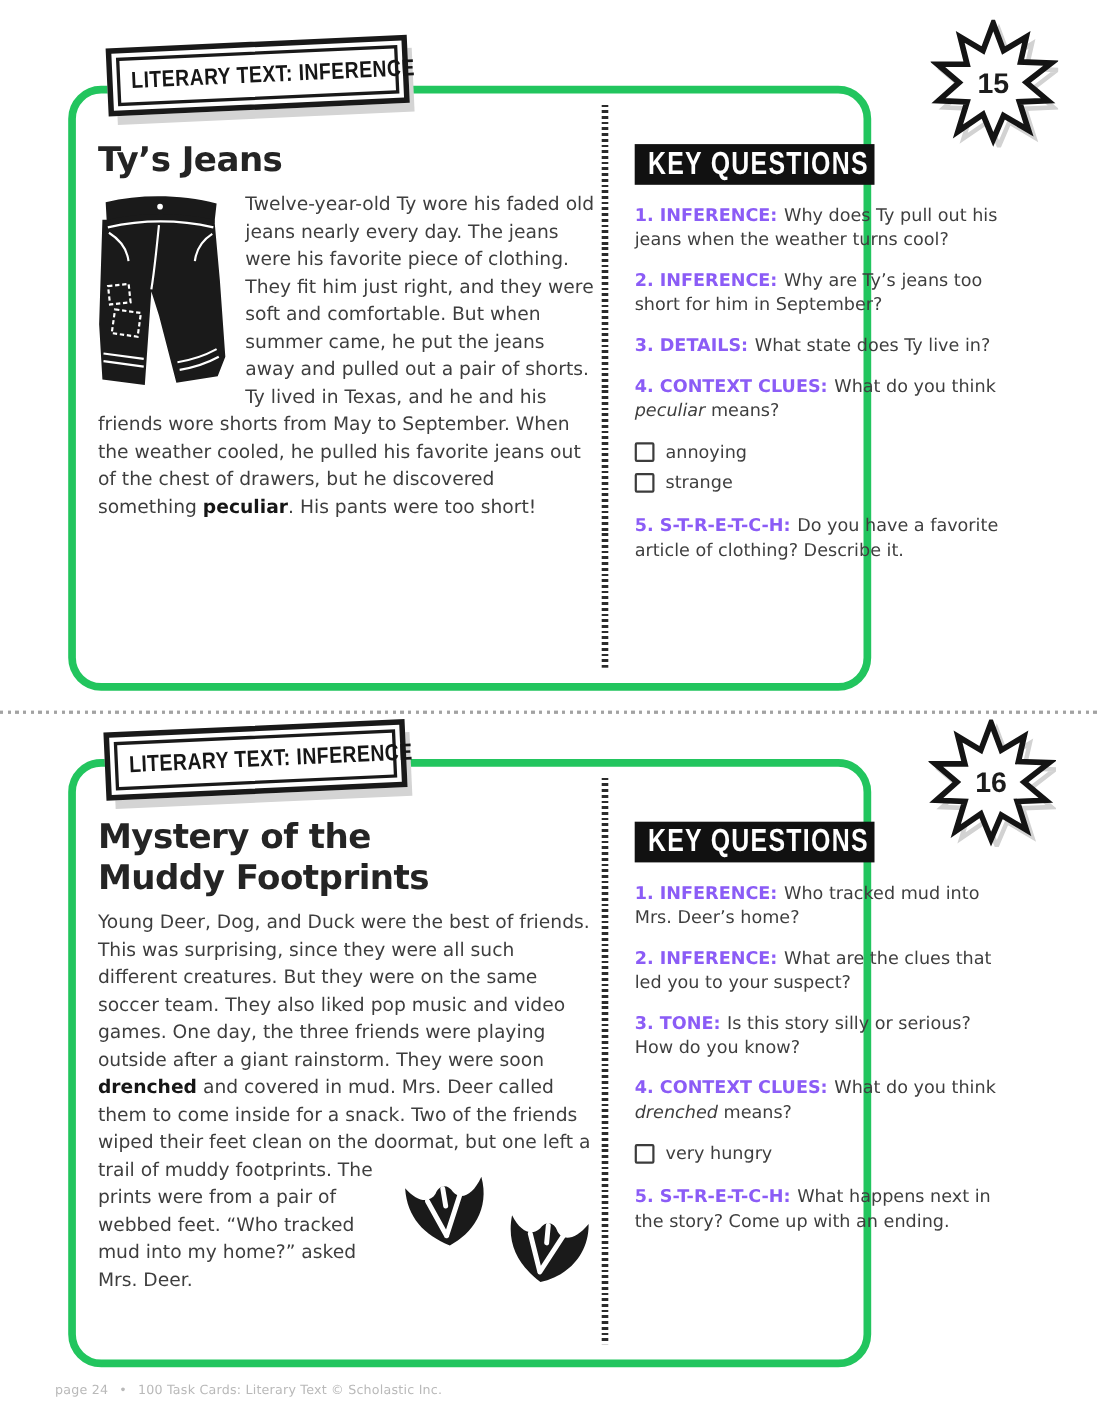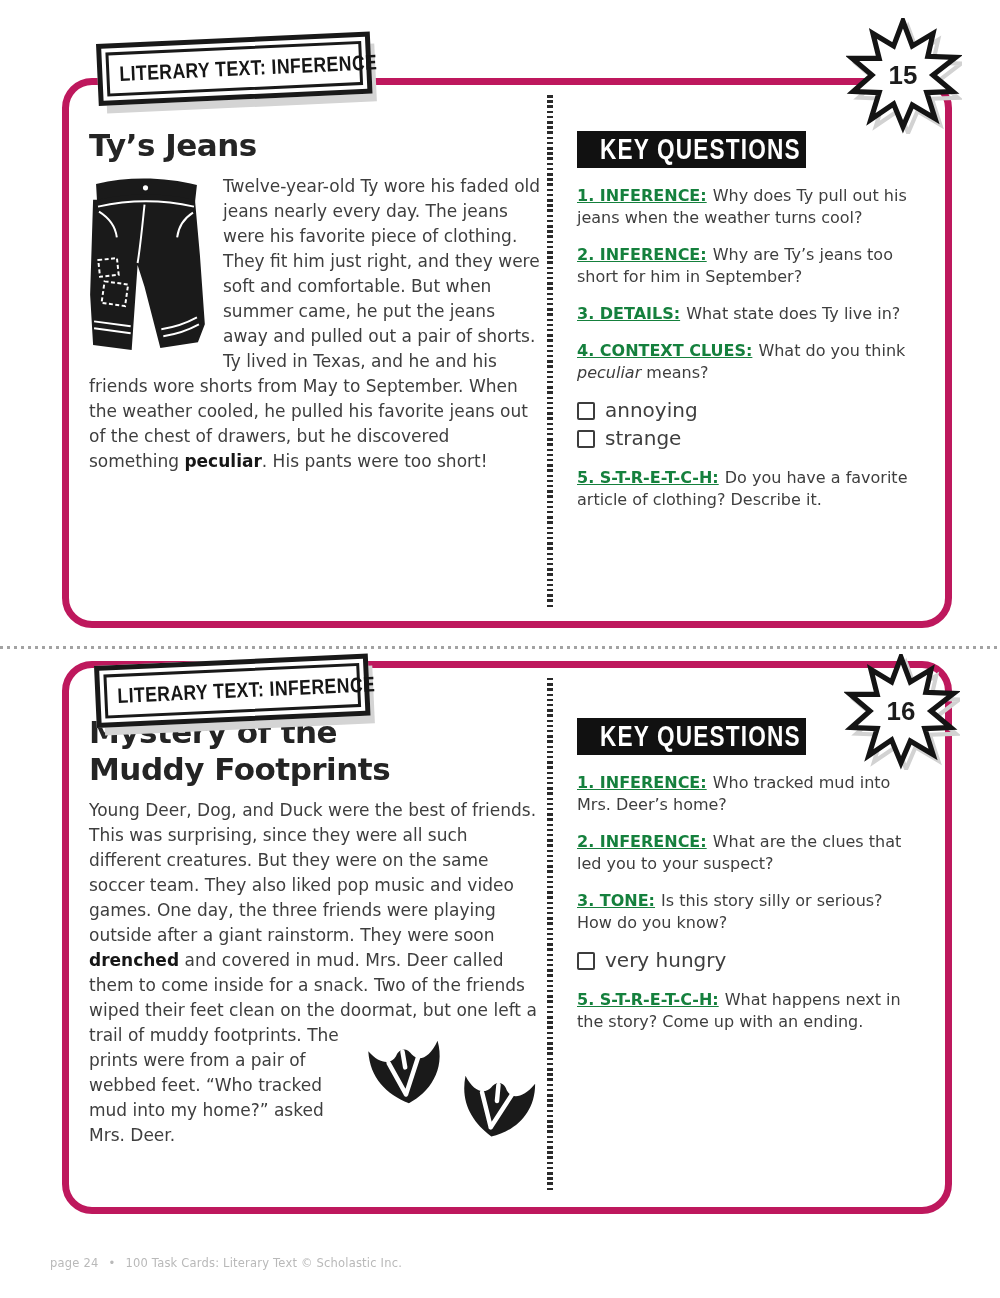--- a/index.html
+++ b/index.html
@@ -5,25 +5,25 @@
   html,body { margin:0; padding:0; }
   body {
     width:1000px; height:1298px; background:#ffffff;
     font-family:"DejaVu Sans", sans-serif;
     overflow:hidden; position:relative;
   }
   .page { position:relative; width:1000px; height:1298px; background:#fff; }
 
   
   .card {
-    position:absolute; left:62px; width:890px; background:#fff;
-    border:7px solid #be185d; border-radius:30px; box-sizing:border-box; z-index:1;
+    position:absolute; left:62px; width:730px; background:#fff;
+    border:7px solid #22c55e; border-radius:30px; box-sizing:border-box; z-index:1;
   }
   .card1 { top:78px;  height:550px; }
-  .card2 { top:661px; height:553px; }
+  .card2 { top:690px; height:553px; }
 
   .vdivider {
     position:absolute; left:478px; top:10px; bottom:14px; width:6px;
     background:repeating-linear-gradient(180deg,#2b2b2b 0 2.5px, transparent 2.5px 5.2px);
   }
 
   
   .tag {
     position:absolute; z-index:4; background:#fff; border:5px solid #191919;
     padding:4px; transform:rotate(-2.6deg); transform-origin:0 0;
@@ -61,33 +61,33 @@
   .story { font-size:17px; line-height:25px; color:#3e3e3e; }
   .story b { color:#161616; }
 
   .jeans-float { float:left; width:126px; height:178px; margin:2px 14px 2px -6px; }
   .feet-float  { float:right; width:182px; height:122px; margin:8px 0 0 8px; }
   .jeans-float svg, .feet-float svg, .star svg { display:block; width:100%; height:100%; }
 
   
   .key-banner {
     width:206px; height:37px; background:#111; color:#fff;
-    padding-left:23px; margin-bottom:17px;
+    padding-left:12px; margin-bottom:17px;
   }
   .key-text {
     display:inline-block; white-space:nowrap;
     font-family:"Liberation Sans", sans-serif; font-weight:700; font-size:29px; line-height:37px;
     letter-spacing:1.5px; transform:scaleX(0.78); transform-origin:0 50%;
   }
   .q { margin:0 0 15px 0; font-size:16px; line-height:22px; color:#3e3e3e; }
-  .q b { color:#15803d; margin-right:6px;text-decoration:underline; }
+  .q b { color:#8b5cf6; margin-right:6px; }
   .q i { color:#3e3e3e; }
 
   .opts { margin:2px 0 17px 0; }
-  .opt { display:flex; align-items:center; margin:5px 0; font-size:20px; line-height:23px; color:#3e3e3e; }
+  .opt { display:flex; align-items:center; margin:5px 0; font-size:16px; line-height:23px; color:#3e3e3e; }
   .cb {
     width:14px; height:14px; border:2px solid #3c3c3c; border-radius:2px;
     margin-right:10px; flex:none; background:#fff;
   }
 
   
   .cutline {
     position:absolute; left:0; top:646px; width:1000px; height:3px; z-index:0;
     background:repeating-linear-gradient(90deg,#a3a3a3 0 3px, transparent 3px 7px);
   }
@@ -209,20 +209,21 @@
       </div>
     </div>
 
     <div class="q-col">
       <div class="key-banner">
         <span class="key-text">KEY QUESTIONS</span>
       </div>
       <p class="q"><b>1. INFERENCE:</b><span>Who tracked mud into Mrs. Deer’s home?</span></p>
       <p class="q"><b>2. INFERENCE:</b><span>What are the clues that led you to your suspect?</span></p>
       <p class="q"><b>3. TONE:</b><span>Is this story silly or serious? How do you know?</span></p>
+      <p class="q"><b>4. CONTEXT CLUES:</b><span>What do you think </span><i>drenched</i><span> means?</span></p>
       <div class="opts">
         <div class="opt">
             <span class="cb"></span>
             <span>very hungry</span>
           </div>
       </div>
       <p class="q"><b>5. S-T-R-E-T-C-H:</b><span>What happens next in the story? Come up with an ending.</span></p>
     </div>
   </div>
 

